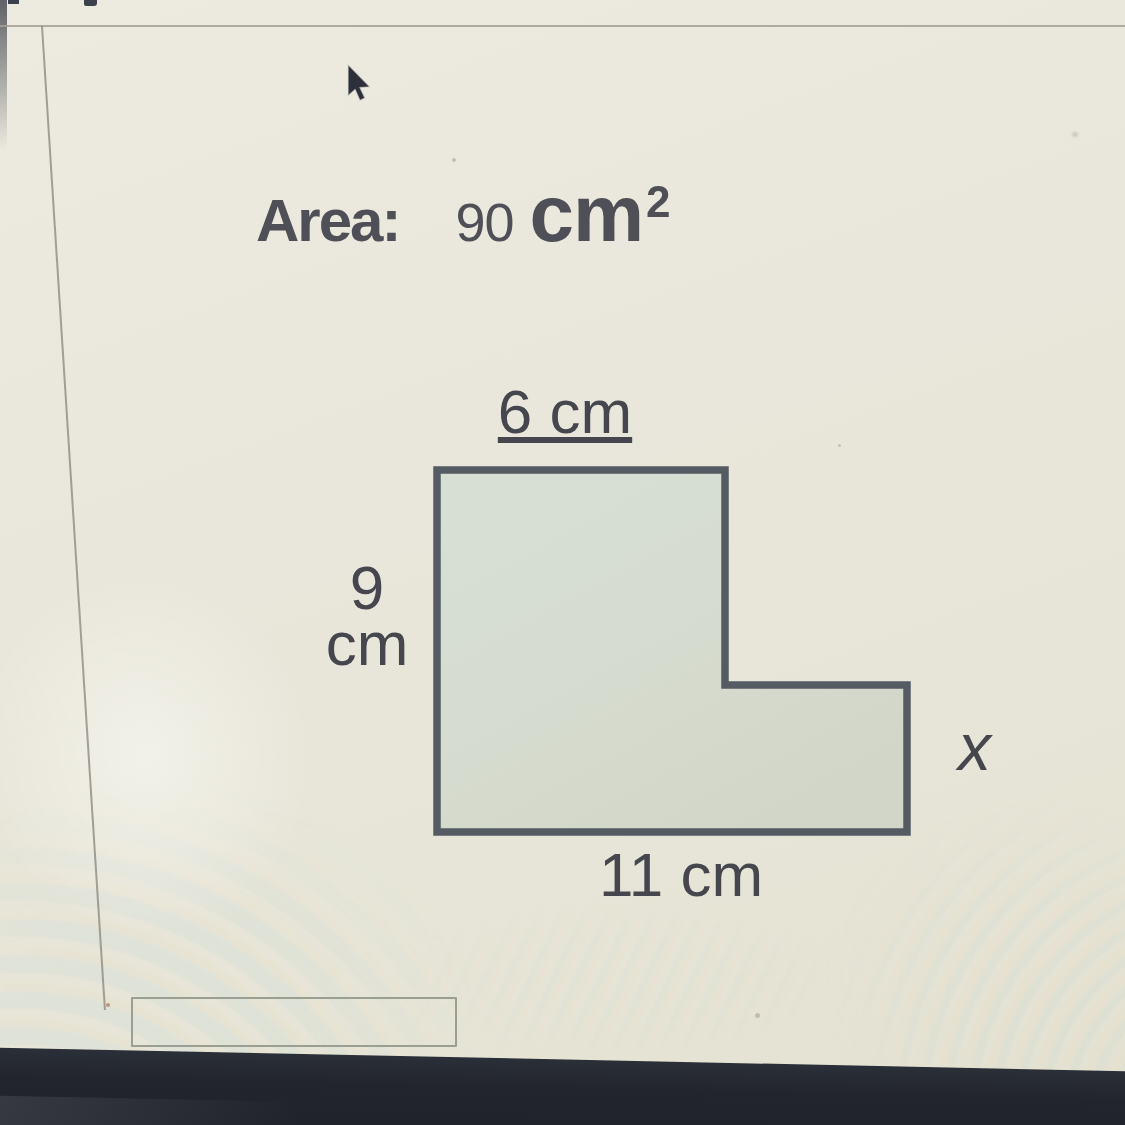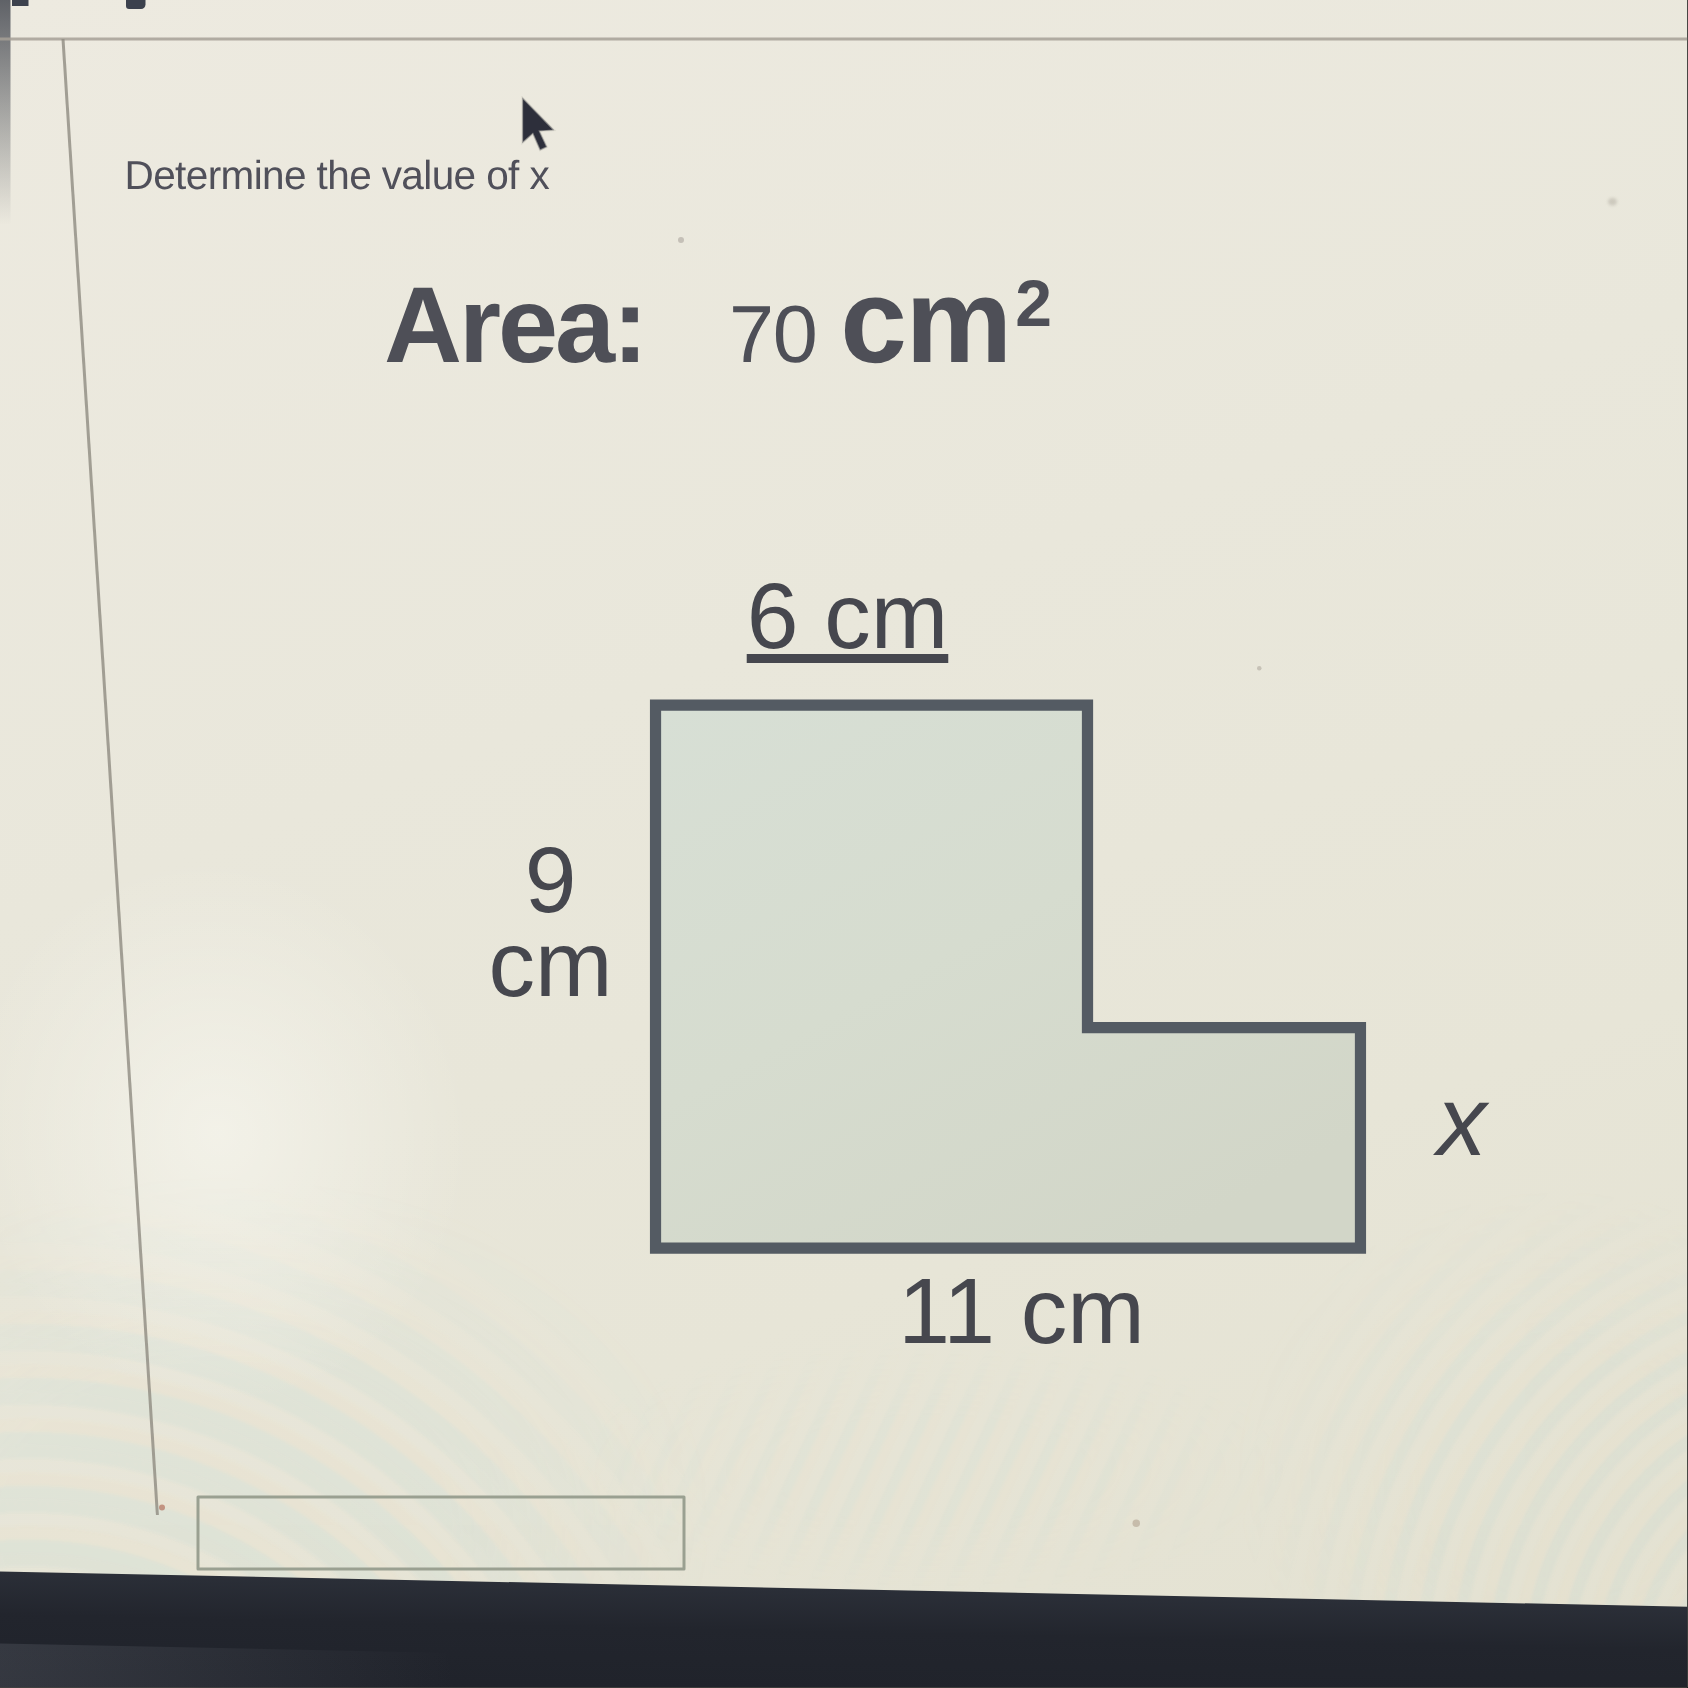--- a/index.html
+++ b/index.html
@@ -36,21 +36,21 @@
 
   .rule-top { position:absolute; left:0; top:25px; width:1125px; height:2px; background:#a6a096; opacity:.85; }
   .rule-left { position:absolute; left:41px; top:26px; width:2px; height:986px; background:#8f8b81; opacity:.8;
     transform-origin: top center; transform: rotate(-3.66deg); }
 
   .prompt { position:absolute; left:83px; top:102px; font-size:27px; letter-spacing:-0.4px; color:#50505a; }
 
   .cursor { position:absolute; left:346px; top:64px; }
 
   .area-heading { position:absolute; left:256px; top:174px; display:flex; align-items:baseline; line-height:1; color:#4e4f57; }
-  .a-label { font-size:72px; font-weight:600; letter-spacing:-2px; }
+  .a-label { font-size:60px; font-weight:600; letter-spacing:-2px; }
   .a-value { font-size:54px; font-weight:400; margin-left:56px; letter-spacing:-1px; }
   .a-unit  { font-size:80px; font-weight:600; margin-left:16px; letter-spacing:-1px; }
   .a-sup   { font-size:44px; font-weight:600; position:relative; top:-24px; margin-left:3px; }
 
   .figure-svg { position:absolute; left:433px; top:466px; }
   .dim { position:absolute; line-height:1; font-size:62px; color:#46474e; }
   .dim-top    { left:421px; top:381px; width:288px; text-align:center;text-decoration:underline; }
   .dim-left   { left:307px; top:560px; width:120px; text-align:center; line-height:56px; }
   .dim-bottom { left:546px; top:844px; width:270px; text-align:center; }
   .dim-x      { left:958px; top:714px; font-size:66px; font-style:italic; }
@@ -81,29 +81,28 @@
   <div class="moire moire2"></div>
   <div class="moire moire3"></div>
   <div class="glare"></div>
   <div class="edge-shadow"></div>
   <div class="mark mark-a"></div>
   <div class="mark mark-b"></div>
 
   <div class="rule-top"></div>
   <div class="rule-left"></div>
 
-  <div class="prompt">Determine the value of x</div>
 
   <svg class="cursor" width="32" height="44" viewBox="0 0 22 30">
     <path d="M1.5 0.5 L1.5 21.5 L6.3 17.3 L9.6 24.8 L12.9 23.3 L9.5 16 L16.2 15.6 Z" fill="#2d2f3b" stroke="#cfcdc2" stroke-opacity="0.55" stroke-width="0.8"></path>
   </svg>
 
   <div class="area-heading">
     <span class="a-label">Area:</span>
-    <span class="a-value">70</span>
+    <span class="a-value">90</span>
     <span class="a-unit">cm</span>
     <span class="a-sup">2</span>
   </div>
 
   <svg class="figure-svg" width="478" height="370" viewBox="0 0 478 370">
     <defs>
       <linearGradient id="fillg" x1="0" y1="0" x2="0.7" y2="1">
         <stop offset="0" stop-color="#d7dfd5"></stop>
         <stop offset="0.5" stop-color="#d6dccf"></stop>
         <stop offset="1" stop-color="#d2d6c8"></stop>

